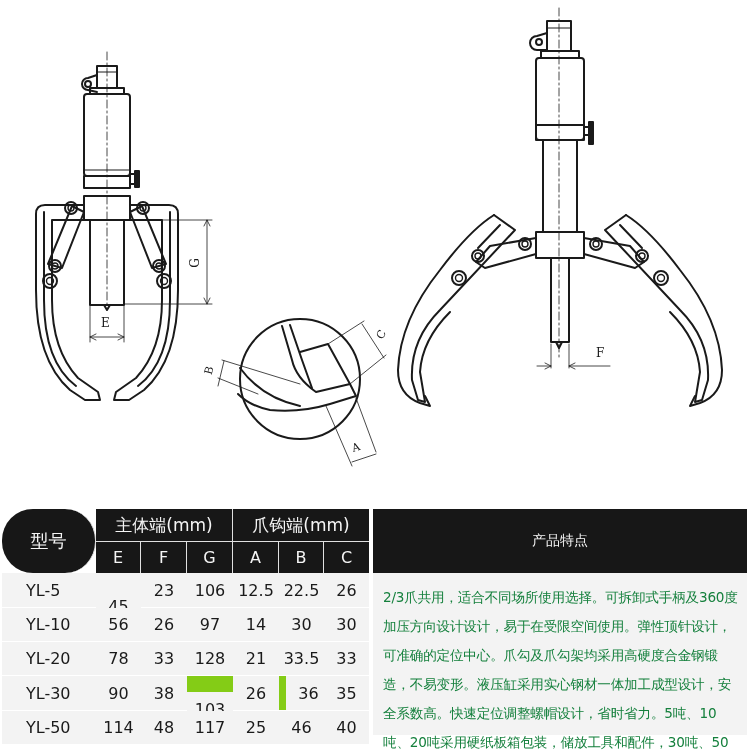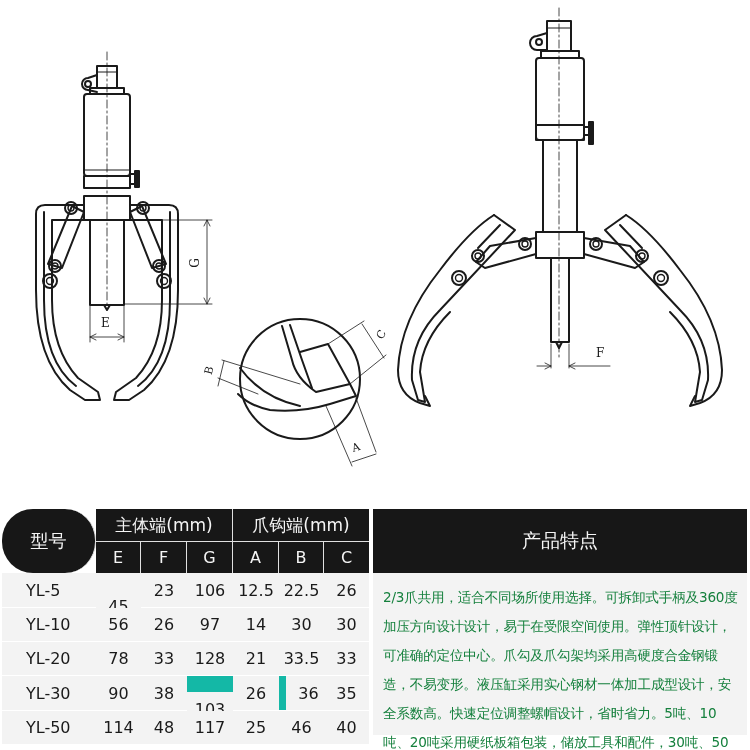--- a/index.html
+++ b/index.html
@@ -3,21 +3,21 @@
 <meta charset="utf-8">
 <style>
   html, body { margin:0; padding:0; background:#ffffff; }
   body { width:750px; height:750px; position:relative; overflow:hidden; font-family:"DejaVu Sans", sans-serif; }
   .drawing { position:absolute; left:0; top:0; width:750px; height:500px; }
   .tbl { position:absolute; left:2px; top:509px; width:367px; }
   .cell { position:absolute; display:flex; align-items:center; justify-content:center; box-sizing:border-box; }
   .hcell { background:#171717; color:#f5f5f5; font-size:17px; }
   .hsub { background:#171717; color:#f5f5f5; font-size:16px; }
   .dcell { color:#1a1a1a; font-size:16px; background:#f3f3f3; }
-  .feat-head { position:absolute; left:373px; top:509px; width:374px; height:64px; background:#171717; color:#f5f5f5; font-size:19px; display:flex; align-items:center; justify-content:center; }
+  .feat-head { position:absolute; left:373px; top:509px; width:374px; height:64px; background:#171717; color:#f5f5f5; font-size:14px; display:flex; align-items:center; justify-content:center; }
   .feat-body { position:absolute; left:373px; top:573px; width:374px; height:162px; background:#f3f3f3; box-sizing:border-box; padding:10px 8px 0 10px; color:#15803d; font-size:13.6px; line-height:29px; letter-spacing:-0.2px; }
 </style>
 </head>
 <body>
 
 <svg class="drawing" viewBox="0 0 750 500" xmlns="http://www.w3.org/2000/svg">
   <g fill="none" stroke="#1a1a1a" stroke-width="2" stroke-linejoin="round" stroke-linecap="round">
 
     <g>
 
@@ -189,21 +189,21 @@
   </div>
   <div style="position:absolute;left:0;top:133px;width:367px;height:33px;background:#f3f3f3;border-bottom:1px solid #ffffff;">
     <div class="cell dcell" style="left:0;top:0;width:94px;height:33px;justify-content:flex-start;padding-left:24px;">YL-20</div>
     <div class="cell dcell" style="left:94px;top:0;width:45px;height:33px;">78</div>
     <div class="cell dcell" style="left:139px;top:0;width:46px;height:33px;">33</div>
     <div class="cell dcell" style="left:185px;top:0;width:46px;height:33px;">128</div>
     <div class="cell dcell" style="left:231px;top:0;width:46px;height:33px;">21</div>
     <div class="cell dcell" style="left:277px;top:0;width:45px;height:33px;">33.5</div>
     <div class="cell dcell" style="left:322px;top:0;width:45px;height:33px;">33</div>
   </div>
-  <div style="position:absolute;left:0;top:167px;width:367px;height:34px;background:#14b8a6;border-bottom:1px solid #ffffff;">
+  <div style="position:absolute;left:0;top:167px;width:367px;height:34px;background:#84cc16;border-bottom:1px solid #ffffff;">
     <div class="cell dcell" style="left:0;top:0;width:94px;height:34px;justify-content:flex-start;padding-left:24px;">YL-30</div>
     <div class="cell dcell" style="left:94px;top:0;width:45px;height:34px;">90</div>
     <div class="cell dcell" style="left:139px;top:0;width:46px;height:34px;">38</div>
     <div class="cell dcell" style="left:185px;top:0;width:46px;height:34px;margin-top:16px;">103</div>
     <div class="cell dcell" style="left:231px;top:0;width:46px;height:34px;">26</div>
     <div class="cell dcell" style="left:284px;top:0;width:45px;height:34px;">36</div>
     <div class="cell dcell" style="left:322px;top:0;width:45px;height:34px;">35</div>
   </div>
   <div style="position:absolute;left:0;top:202px;width:367px;height:33px;background:#f3f3f3;">
     <div class="cell dcell" style="left:0;top:0;width:94px;height:33px;justify-content:flex-start;padding-left:24px;">YL-50</div>

